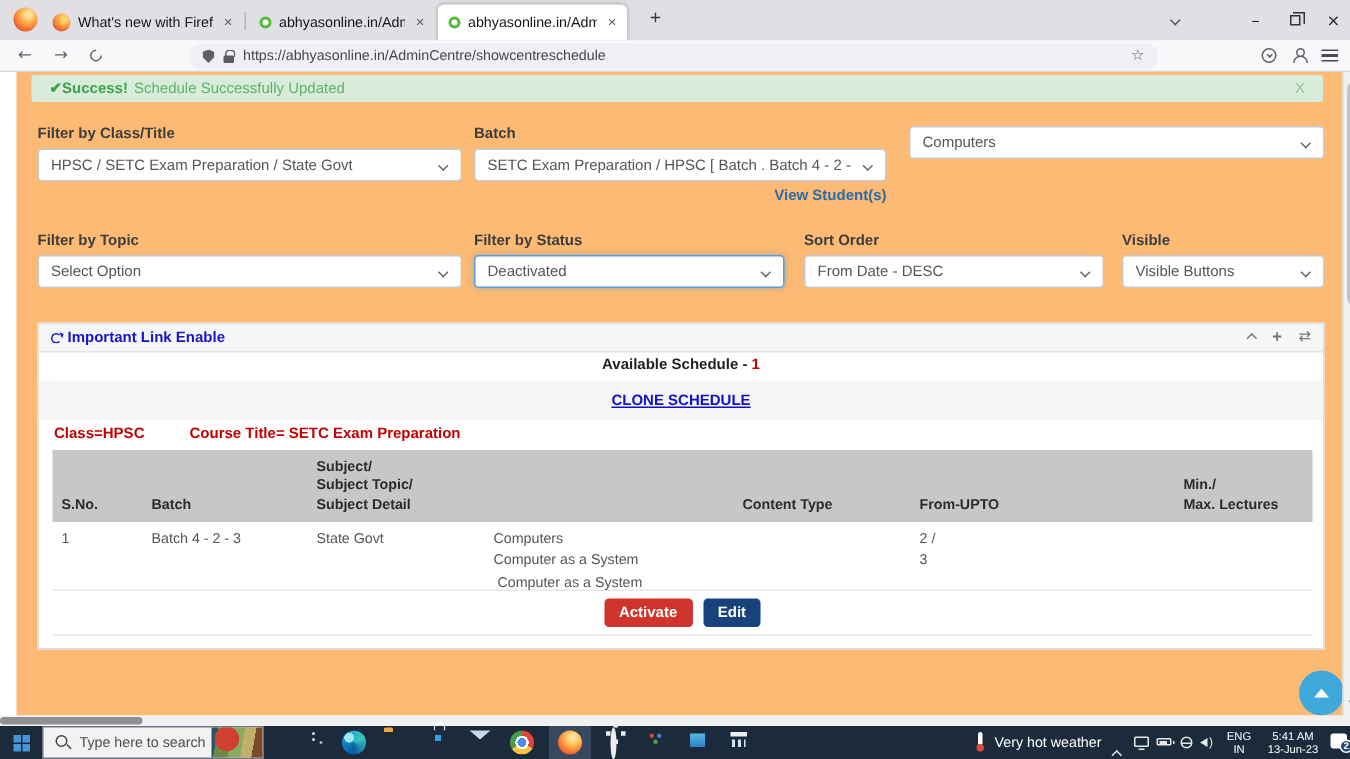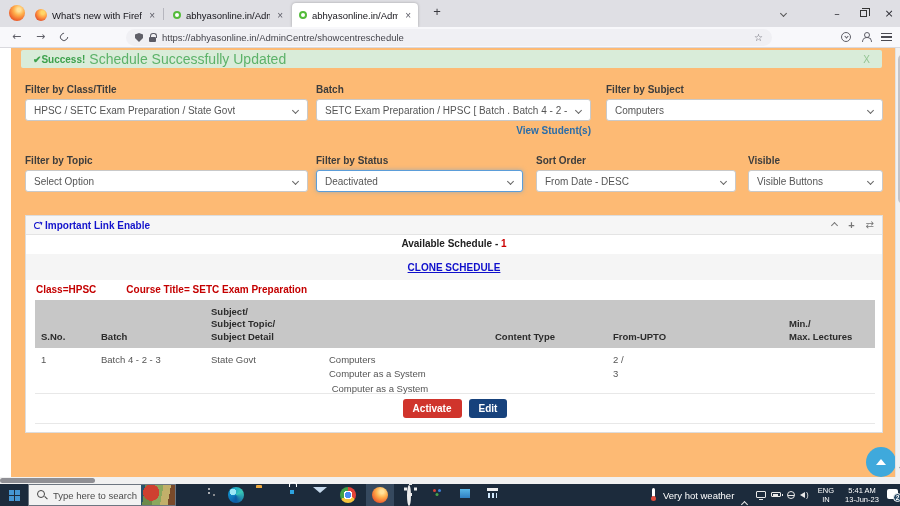--- a/index.html
+++ b/index.html
@@ -44,21 +44,21 @@
   .person::before{content:"";position:absolute;left:3px;top:0;width:4px;height:4px;border:1.2px solid #5f5f68;border-radius:50%}
   .person::after{content:"";position:absolute;left:1px;top:5px;width:8px;height:4px;border:1.2px solid #5f5f68;border-bottom:none;border-radius:5px 5px 0 0}
   .hamb{position:absolute;left:881px;top:6px;width:11px;height:9px}
   .hamb i{display:block;height:1.4px;background:#4a4a52;margin-bottom:2px}
 
   
   .content{position:absolute;left:11px;top:48px;width:900px;height:429px;background:#fdba74}
   .alert{position:absolute;left:10px;top:2px;width:861px;height:18px;background:#d9ecd9;border-radius:2px;
     display:flex;align-items:center;padding:0 12px;gap:4px}
   .alert-strong{color:#3da14c;font-weight:bold;font-size:10px}
-  .alert-msg{color:#5cb269;font-size:14px}
+  .alert-msg{color:#5cb269;font-size:10px}
   .alert-close{margin-left:auto;color:#93c493;font-size:10px}
 
   .fgroup{position:absolute}
   .flabel{font-size:10px;font-weight:bold;color:#3d3d3d;margin-bottom:4px}
   .fselect{position:relative;height:22px;border:1px solid #c9c9c9;border-radius:3px;background:#fff;
     display:flex;align-items:center;padding:0 20px 0 8px}
   .fsel-text{font-size:10px;color:#555;white-space:nowrap;overflow:hidden}
   .fselect .car{position:absolute;right:9px;top:8px;border-color:#666}
   .fselect.focused{border-color:#5b9dd9;box-shadow:0 0 4px rgba(91,157,217,.55)}
   .viewlink{position:absolute;left:455px;top:77px;width:125px;text-align:right;font-size:10px;font-weight:bold;color:#2a6da9}
@@ -236,21 +236,20 @@
     </div>
     <div class="fgroup" style="left:305px;top:36px;width:275px">
       <div class="flabel">Batch</div>
       <div class="fselect">
         <span class="fsel-text">SETC Exam Preparation / HPSC [ Batch . Batch 4 - 2 - 3 ]</span>
         <i class="car car-down"></i>
       </div>
     </div>
     <span class="viewlink">View Student(s)</span>
     <div class="fgroup" style="left:595px;top:36px;width:277px">
-      <div class="flabel">Filter by Subject</div>
       <div class="fselect">
         <span class="fsel-text">Computers</span>
         <i class="car car-down"></i>
       </div>
     </div>
 
     <div class="fgroup" style="left:14px;top:107px;width:283px">
       <div class="flabel">Filter by Topic</div>
       <div class="fselect">
         <span class="fsel-text">Select Option</span>

